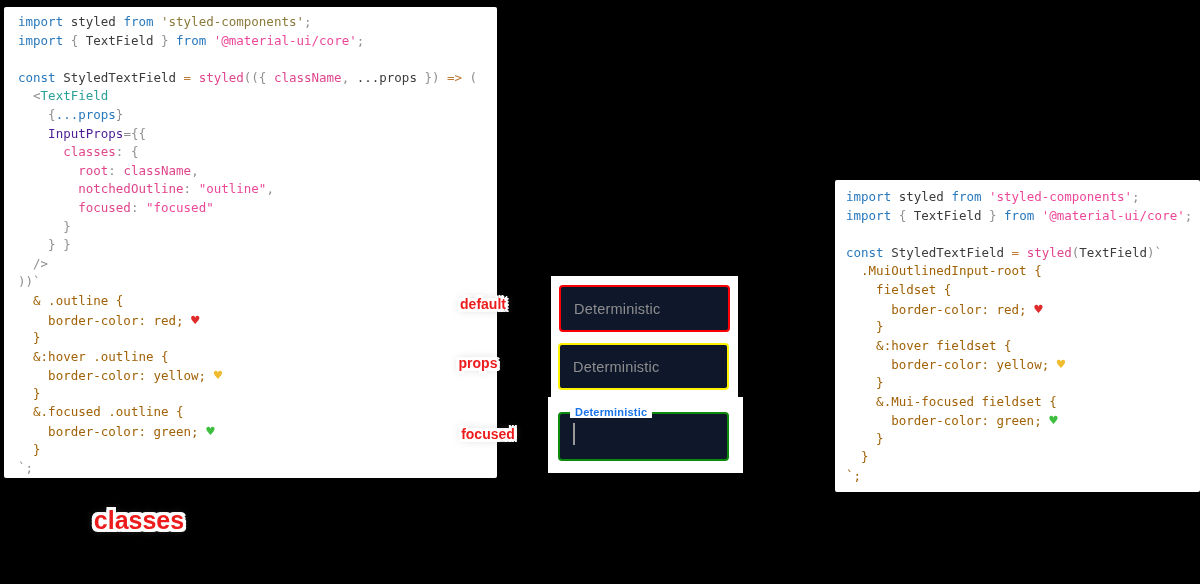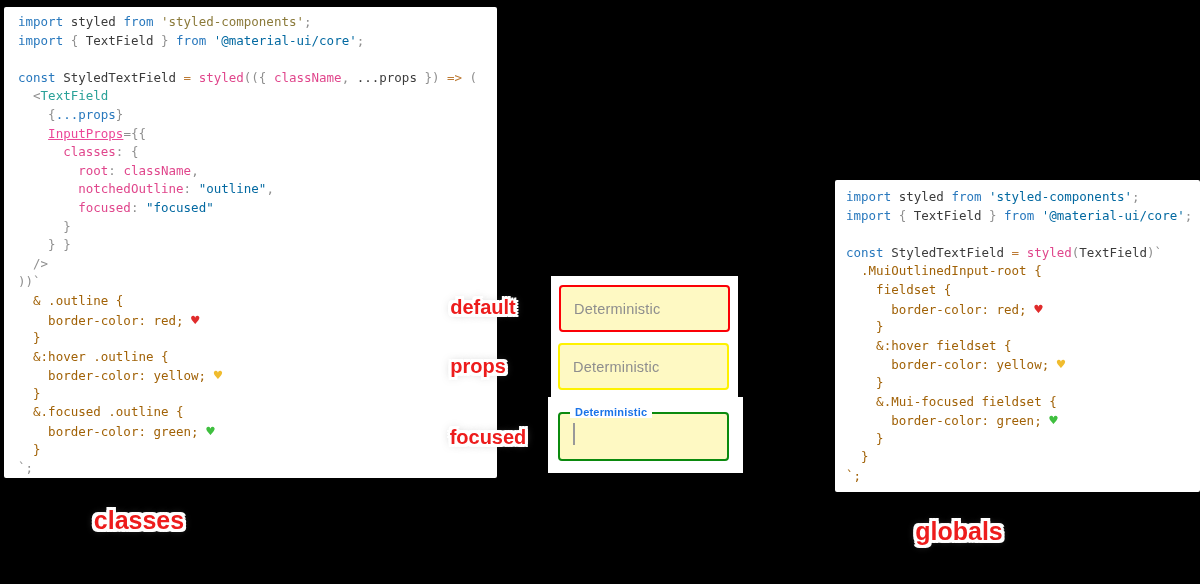--- a/index.html
+++ b/index.html
@@ -3,51 +3,51 @@
 <meta charset="utf-8">
 <style>
   html,body{margin:0;padding:0;background:#000;}
   #root{position:relative;width:1200px;height:584px;background:#000;overflow:hidden;
         font-family:"Liberation Sans",sans-serif;}
   .code-panel{position:absolute;background:#fff;font-family:"DejaVu Sans Mono",monospace;
         font-size:12.5px;line-height:18.6px;white-space:pre;border-radius:2px;}
   .code-line{height:18.6px;}
   .tok-kw{color:#2878bd;}
   .tok-id{color:#3b3b3b;}
-  .tok-str{color:#0369a1;text-align:right;}
+  .tok-str{color:#ec4899;text-align:right;}
   .tok-olv{color:#8b7a3a;}
   .tok-pink{color:#e0468c;}
   .tok-teal{color:#2aa198;}
-  .tok-attr{color:#ec4899;text-decoration:underline;}
+  .tok-attr{color:#4c1d95;}
   .tok-op{color:#bd7b35;}
   .tok-pun{color:#8f8f8f;}
   .tok-css{color:#a16207;}
   .tok-hr{color:#e02b2b;font-size:14px;}
   .tok-hy{color:#f0bc2e;font-size:14px;}
   .tok-hg{color:#3fbf3f;font-size:14px;}
 
   .white-block{position:absolute;background:#fff;}
 
-  .textfield{position:absolute;background:#fef9c3;border-radius:4px;display:flex;align-items:center;
+  .textfield{position:absolute;background:#0f172a;border-radius:4px;display:flex;align-items:center;
         box-sizing:border-box;}
   .placeholder{color:#8e8e8e;font-size:14.5px;padding-left:13px;letter-spacing:.2px;}
   .tf-default{border:2px solid #fb0006;}
   .tf-hover{border:2px solid #fef200;}
   .tf-focused{border:2px solid #0b8a0e;}
   .notch-label{position:absolute;top:-8px;left:10px;background:#fff;padding:0 5px;
         color:#1a73e8;font-size:11px;font-weight:700;letter-spacing:.2px;}
   .caret{position:absolute;left:13px;top:9px;width:2px;height:22px;background:#999;}
 
   .sticker{position:absolute;font-weight:800;color:#ed1c1c;text-align:center;
         text-shadow:
           -3px -3px 0 #fff, 3px -3px 0 #fff, -3px 3px 0 #fff, 3px 3px 0 #fff,
           -3px 0 0 #fff, 3px 0 0 #fff, 0 -3px 0 #fff, 0 3px 0 #fff,
           -2px -2px 0 #fff, 2px -2px 0 #fff, -2px 2px 0 #fff, 2px 2px 0 #fff,
           0 0 8px rgba(140,140,140,.9);}
-  .sticker-sm{font-size:20px;}
+  .sticker-sm{font-size:14px;}
   .sticker-lg{font-size:25px;}
 </style>
 </head>
 <body>
 
 <div id="root">
 
   <div class="code-panel" style="left:4px;top:7px;width:493px;height:471px;padding:6px 0 0 14px;box-sizing:border-box;"><div class="code-line"><span class="tok-kw">import</span><span class="tok-id"> styled </span><span class="tok-kw">from</span><span class="tok-pun"> </span><span class="tok-olv">'styled-components'</span><span class="tok-pun">;</span></div><div class="code-line"><span class="tok-kw">import</span><span class="tok-pun"> </span><span class="tok-pun">{</span><span class="tok-id"> TextField </span><span class="tok-pun">}</span><span class="tok-pun"> </span><span class="tok-kw">from</span><span class="tok-pun"> </span><span class="tok-str">'@material-ui/core'</span><span class="tok-pun">;</span></div><div class="code-line">&nbsp;</div><div class="code-line"><span class="tok-kw">const</span><span class="tok-id"> StyledTextField </span><span class="tok-op">=</span><span class="tok-pun"> </span><span class="tok-pink">styled</span><span class="tok-pun">(({ </span><span class="tok-pink">className</span><span class="tok-pun">, </span><span class="tok-id">...props</span><span class="tok-pun"> }) </span><span class="tok-op">=&gt;</span><span class="tok-pun"> (</span></div><div class="code-line"><span class="tok-pun">  &lt;</span><span class="tok-teal">TextField</span></div><div class="code-line"><span class="tok-pun">    {</span><span class="tok-kw">...props</span><span class="tok-pun">}</span></div><div class="code-line"><span class="tok-pun">    </span><span class="tok-attr">InputProps</span><span class="tok-pun">={{</span></div><div class="code-line"><span class="tok-pun">      </span><span class="tok-pink">classes</span><span class="tok-pun">: {</span></div><div class="code-line"><span class="tok-pun">        </span><span class="tok-pink">root</span><span class="tok-pun">: </span><span class="tok-pink">className</span><span class="tok-pun">,</span></div><div class="code-line"><span class="tok-pun">        </span><span class="tok-pink">notchedOutline</span><span class="tok-pun">: </span><span class="tok-str">"outline"</span><span class="tok-pun">,</span></div><div class="code-line"><span class="tok-pun">        </span><span class="tok-pink">focused</span><span class="tok-pun">: </span><span class="tok-str">"focused"</span></div><div class="code-line"><span class="tok-pun">      }</span></div><div class="code-line"><span class="tok-pun">    } }</span></div><div class="code-line"><span class="tok-pun">  /&gt;</span></div><div class="code-line"><span class="tok-pun">))`</span></div><div class="code-line"><span class="tok-css">  &amp; .outline {</span></div><div class="code-line"><span class="tok-css">    border-color: red; </span><span class="tok-hr">♥</span></div><div class="code-line"><span class="tok-css">  }</span></div><div class="code-line"><span class="tok-css">  &amp;:hover .outline {</span></div><div class="code-line"><span class="tok-css">    border-color: yellow; </span><span class="tok-hy">♥</span></div><div class="code-line"><span class="tok-css">  }</span></div><div class="code-line"><span class="tok-css">  &amp;.focused .outline {</span></div><div class="code-line"><span class="tok-css">    border-color: green; </span><span class="tok-hg">♥</span></div><div class="code-line"><span class="tok-css">  }</span></div><div class="code-line"><span class="tok-pun">`;</span></div></div>
 
   <div class="code-panel" style="left:835px;top:180px;width:365px;height:312px;padding:8px 0 0 11px;box-sizing:border-box;"><div class="code-line"><span class="tok-kw">import</span><span class="tok-id"> styled </span><span class="tok-kw">from</span><span class="tok-pun"> </span><span class="tok-str">'styled-components'</span><span class="tok-pun">;</span></div><div class="code-line"><span class="tok-kw">import</span><span class="tok-pun"> </span><span class="tok-pun">{</span><span class="tok-id"> TextField </span><span class="tok-pun">}</span><span class="tok-pun"> </span><span class="tok-kw">from</span><span class="tok-pun"> </span><span class="tok-str">'@material-ui/core'</span><span class="tok-pun">;</span></div><div class="code-line">&nbsp;</div><div class="code-line"><span class="tok-kw">const</span><span class="tok-id"> StyledTextField </span><span class="tok-op">=</span><span class="tok-pun"> </span><span class="tok-pink">styled</span><span class="tok-pun">(</span><span class="tok-id">TextField</span><span class="tok-pun">)`</span></div><div class="code-line"><span class="tok-css">  .MuiOutlinedInput-root {</span></div><div class="code-line"><span class="tok-css">    fieldset {</span></div><div class="code-line"><span class="tok-css">      border-color: red; </span><span class="tok-hr">♥</span></div><div class="code-line"><span class="tok-css">    }</span></div><div class="code-line"><span class="tok-css">    &amp;:hover fieldset {</span></div><div class="code-line"><span class="tok-css">      border-color: yellow; </span><span class="tok-hy">♥</span></div><div class="code-line"><span class="tok-css">    }</span></div><div class="code-line"><span class="tok-css">    &amp;.Mui-focused fieldset {</span></div><div class="code-line"><span class="tok-css">      border-color: green; </span><span class="tok-hg">♥</span></div><div class="code-line"><span class="tok-css">    }</span></div><div class="code-line"><span class="tok-css">  }</span></div><div class="code-line"><span class="tok-css">`;</span></div></div>
@@ -65,15 +65,14 @@
 
   <div class="textfield tf-focused" style="left:558px;top:412px;width:171px;height:49px;">
     <span class="notch-label">Deterministic</span>
     <span class="caret"></span>
   </div>
 
   <div class="sticker sticker-sm" style="left:433px;top:296px;width:100px;">default</div>
   <div class="sticker sticker-sm" style="left:433px;top:355px;width:90px;">props</div>
   <div class="sticker sticker-sm" style="left:438px;top:426px;width:100px;">focused</div>
   <div class="sticker sticker-lg" style="left:79px;top:506px;width:120px;">classes</div>
-  <div class="sticker sticker-lg" style="left:899px;top:517px;width:120px;">globals</div>
 
 </div>
 
 </body></html>

